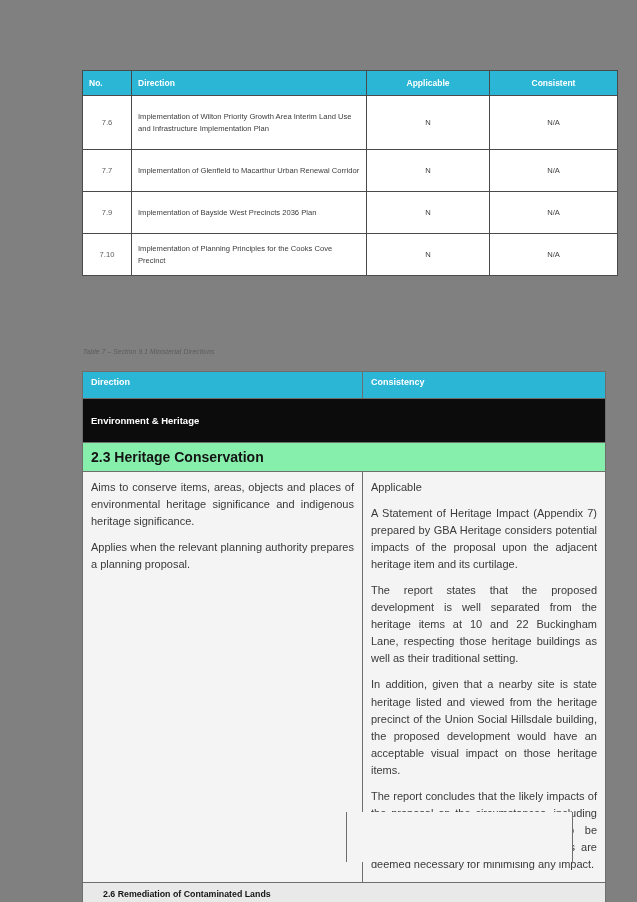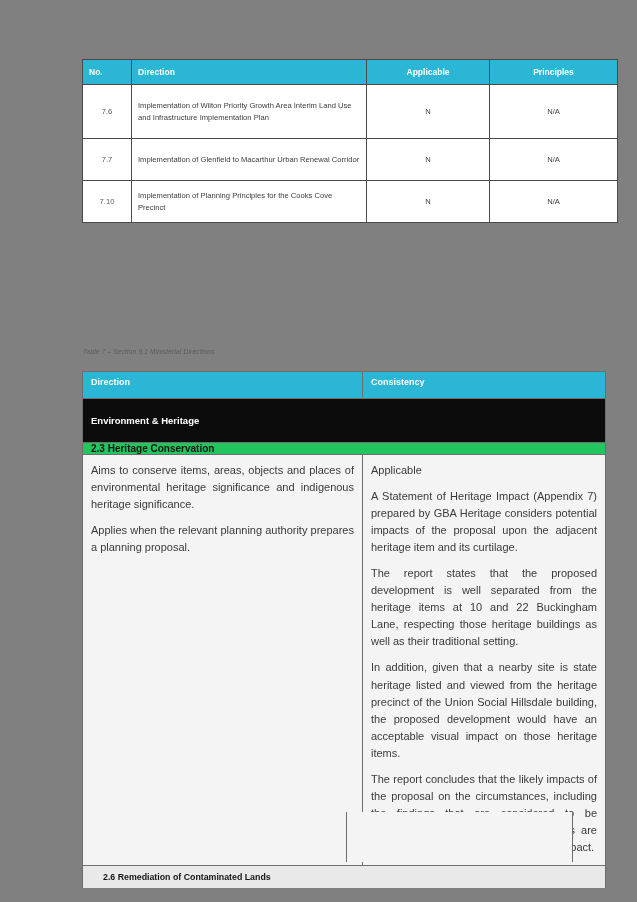--- a/index.html
+++ b/index.html
@@ -15,21 +15,21 @@
     width: 637px;
     height: 902px;
     background: #808080;
     overflow: hidden;
   }
 
   
   .table1 {
     position: absolute;
     left: 82px;
-    top: 59px;
+    top: 70px;
     width: 485px;
     border-collapse: collapse;
     table-layout: fixed;
     background: #ffffff;
   }
   .table1 th, .table1 td {
     border: 1px solid #4a4a4a;
     vertical-align: middle;
     padding: 4px 6px;
   }
@@ -98,25 +98,25 @@
   .c-right { width: 226px; }
 
   .row-section td {
     background: #0c0c0c;
     color: #ffffff;
     font-weight: bold;
     font-size: 9.5px;
     padding: 16px 8px;
   }
   .row-sub td {
-    background: #22c55e;
+    background: #86efac;
     color: #141414;
     font-weight: bold;
-    font-size: 10px;
-    padding: 0 8px;
+    font-size: 14px;
+    padding: 6px 8px;
   }
   .row-body td {
     background: #f4f4f4;
     font-size: 11px;
     color: #3a3a3a;
     line-height: 1.55;
     padding: 7px 8px 9px 8px;
   }
   .row-body td p { margin: 0 0 9px 0; }
   .row-body td p:last-child { margin-bottom: 0; }
@@ -153,33 +153,39 @@
 <body>
 
 <div class="page">
 
   <table class="table1">
     <thead>
       <tr>
         <th class="col-no">No.</th>
         <th class="col-dir">Direction</th>
         <th class="col-app center">Applicable</th>
-        <th class="col-con center">Principles</th>
+        <th class="col-con center">Consistent</th>
       </tr>
     </thead>
     <tbody>
       <tr style="height:54px;padding-left:32px;">
         <td class="no">7.6</td>
         <td>Implementation of Wilton Priority Growth Area Interim Land Use and Infrastructure Implementation Plan</td>
         <td class="center">N</td>
         <td class="center">N/A</td>
       </tr>
       <tr style="height:42px;">
         <td class="no">7.7</td>
         <td>Implementation of Glenfield to Macarthur Urban Renewal Corridor</td>
+        <td class="center">N</td>
+        <td class="center">N/A</td>
+      </tr>
+      <tr style="height:42px;">
+        <td class="no">7.9</td>
+        <td>Implementation of Bayside West Precincts 2036 Plan</td>
         <td class="center">N</td>
         <td class="center">N/A</td>
       </tr>
       <tr style="height:42px;">
         <td class="no">7.10</td>
         <td>Implementation of Planning Principles for the Cooks Cove Precinct</td>
         <td class="center">N</td>
         <td class="center">N/A</td>
       </tr>
     </tbody>

